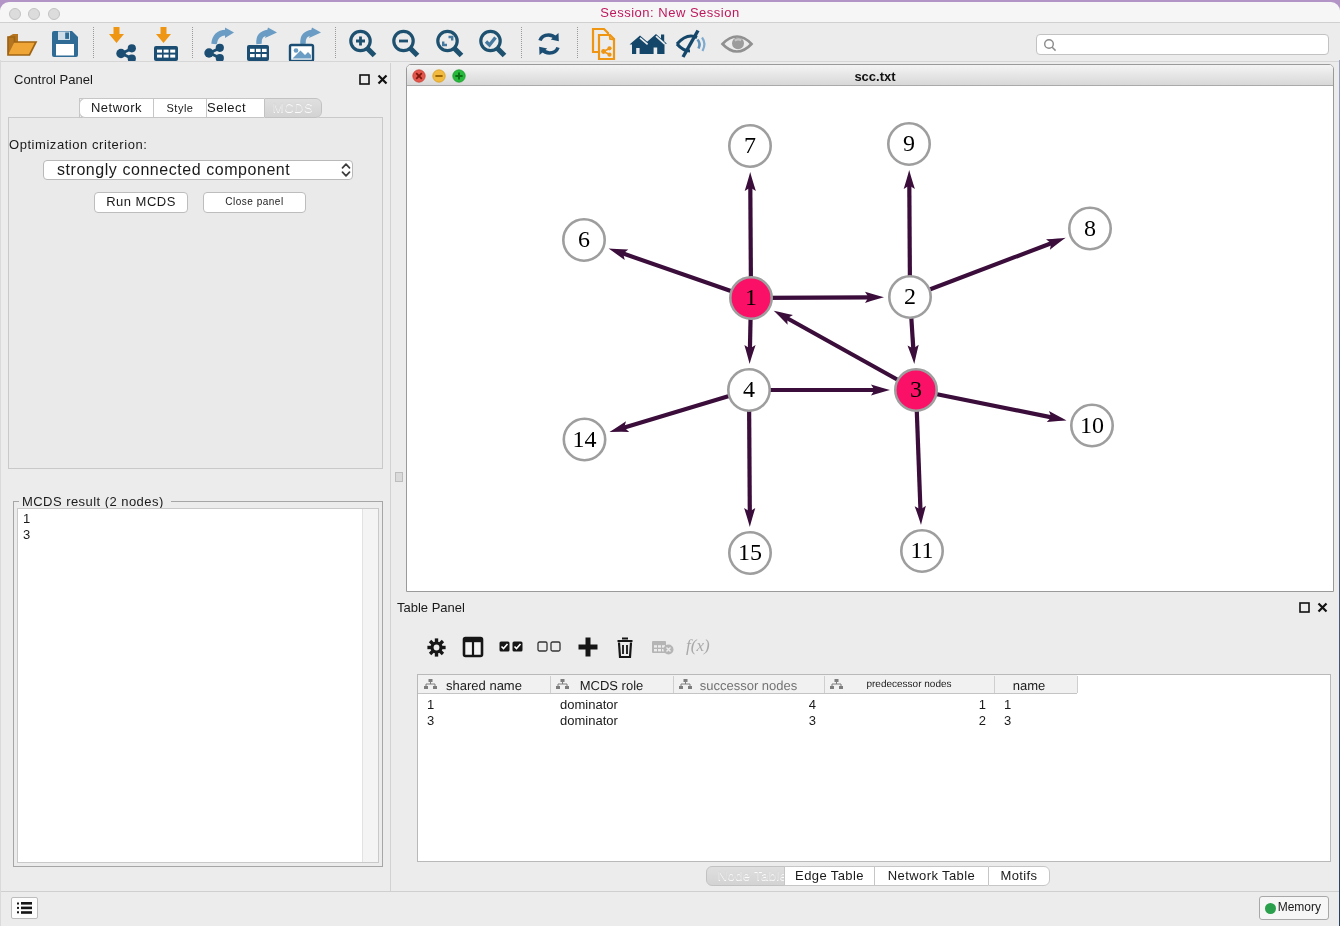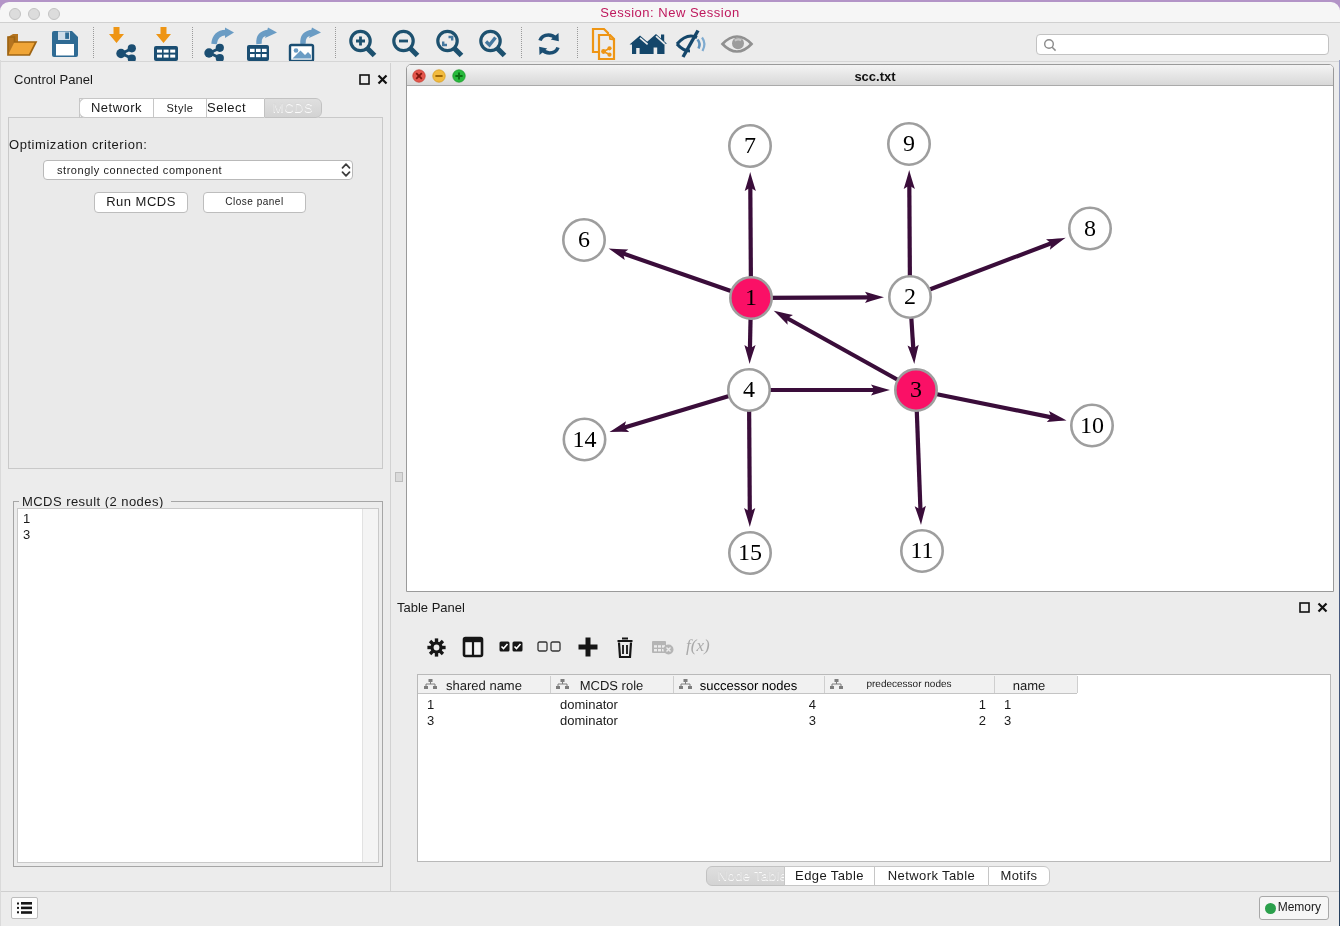--- a/index.html
+++ b/index.html
@@ -154,21 +154,21 @@
 <div class="abs" style="left:390px;top:63px;width:1px;height:828px;background:#d2d2d2"></div>
 <div class="abs" style="left:8px;top:117px;width:375px;height:352px;border:1px solid #c9c9c9;background:#eaeaea"></div>
 <div class="abs" style="left:79px;top:98px;width:243px;height:20px;border-radius:6px;background:#fff"></div>
 <div class="abs" style="left:79px;top:98px;width:74px;height:20px;background:#fff;border:1px solid #c6c6c6;border-right:none;text-align:center;line-height:18px;font-size:13px;letter-spacing:0.5px">Network</div>
 <div class="abs" style="left:153px;top:98px;width:53px;height:20px;background:#fff;border:1px solid #c6c6c6;border-right:none;text-align:center;line-height:18px;font-size:11px;letter-spacing:0.5px">Style</div>
 <div class="abs" style="left:206px;top:98px;width:58px;height:20px;background:#fff;border:1px solid #c6c6c6;border-right:none;text-align:left;line-height:18px;font-size:13px;letter-spacing:0.5px">Select</div>
 <div class="abs" style="left:264px;top:98px;width:58px;height:20px;background:linear-gradient(#dfdfdf,#d3d3d3);border:1px solid #c2c2c2;border-radius:0 6px 6px 0;color:#d9d9d9;text-shadow:0 1px 0 #fbfbfb;text-align:center;line-height:18px;font-size:13px;letter-spacing:0.5px">MCDS</div>
 <div class="abs" style="left:79px;top:98px;width:74px;height:20px;border:1px solid #c6c6c6;border-radius:6px 0 0 6px;border-right:none;background:#fff;text-align:center;line-height:18px;letter-spacing:0.5px">Network</div>
 <div class="abs" style="left:9px;top:136.5px;width:373px;text-align:left;font-size:13px;letter-spacing:0.55px">Optimization criterion:</div>
 <div class="abs" style="left:43px;top:159.5px;width:310px;height:20.5px;background:#fff;border:1px solid #b9b9b9;border-radius:4px"></div>
-<div class="abs" style="left:57px;top:159.5px;line-height:20px;font-size:11px;letter-spacing:0.55px">strongly connected component</div>
+<div class="abs" style="left:57px;top:159.5px;line-height:20px;font-size:16px;letter-spacing:0.55px">strongly connected component</div>
 <svg class="ic" style="left:341px;top:162.5px" width="10" height="14" viewBox="0 0 10 14">
     <path d="M1.5 4.8 L5 1.2 L8.5 4.8 M1.5 9.2 L5 12.8 L8.5 9.2" fill="none" stroke="#3c3c3c" stroke-width="1.7" stroke-linecap="round" stroke-linejoin="round"></path>
   </svg>
 <div class="abs" style="left:94px;top:192px;width:94px;height:21px;background:#fff;border:1px solid #bdbdbd;border-radius:4px"></div>
 <div class="abs" style="left:94px;top:192px;width:94px;text-align:center;line-height:20px;font-size:13px;letter-spacing:0.5px">Run MCDS</div>
 <div class="abs" style="left:203px;top:192px;width:103px;height:21px;background:#fff;border:1px solid #bdbdbd;border-radius:4px"></div>
 <div class="abs" style="left:203px;top:192px;width:103px;text-align:center;line-height:20px;font-size:10px;letter-spacing:0.5px">Close panel</div>
 <div class="abs" style="left:13px;top:501px;width:370px;height:366px;border:1px solid #a6a6a6"></div>
 <div class="abs" style="left:19px;top:496px;width:152px;height:9px;background:#ececec"></div>
 <div class="abs" style="left:22px;top:494px;font-size:13px;letter-spacing:0.45px">MCDS result (2 nodes)</div>
@@ -317,21 +317,21 @@
 <div class="abs" style="left:550px;top:678px;width:123px;text-align:center;font-size:13px;color:#1a1a1a;transform:rotate(0.03deg)">MCDS role</div>
 <div class="abs" style="left:673px;top:676px;width:1px;height:17px;background:#cfcfcf"></div>
 <svg class="ic" style="left:556px;top:679px" width="13" height="11" viewBox="0 0 13 11">
     <g fill="#7d7d7d">
       <rect x="4.5" y="0" width="4" height="3"></rect>
       <rect x="0" y="7" width="4" height="3"></rect>
       <rect x="9" y="7" width="4" height="3"></rect>
     </g>
     <path d="M6.5 3 L6.5 5 M2 7 L2 5 L11 5 L11 7" stroke="#7d7d7d" stroke-width="1" fill="none"></path>
   </svg>
-<div class="abs" style="left:673px;top:678px;width:151px;text-align:center;font-size:13px;color:#000000;transform:rotate(0.03deg)">successor nodes</div>
+<div class="abs" style="left:673px;top:678px;width:151px;text-align:center;font-size:13px;color:#737373;transform:rotate(0.03deg)">successor nodes</div>
 <div class="abs" style="left:824px;top:676px;width:1px;height:17px;background:#cfcfcf"></div>
 <svg class="ic" style="left:679px;top:679px" width="13" height="11" viewBox="0 0 13 11">
     <g fill="#7d7d7d">
       <rect x="4.5" y="0" width="4" height="3"></rect>
       <rect x="0" y="7" width="4" height="3"></rect>
       <rect x="9" y="7" width="4" height="3"></rect>
     </g>
     <path d="M6.5 3 L6.5 5 M2 7 L2 5 L11 5 L11 7" stroke="#7d7d7d" stroke-width="1" fill="none"></path>
   </svg>
 <div class="abs" style="left:824px;top:678px;width:170px;text-align:center;font-size:10px;color:#1a1a1a;transform:rotate(0.03deg)">predecessor nodes</div>

